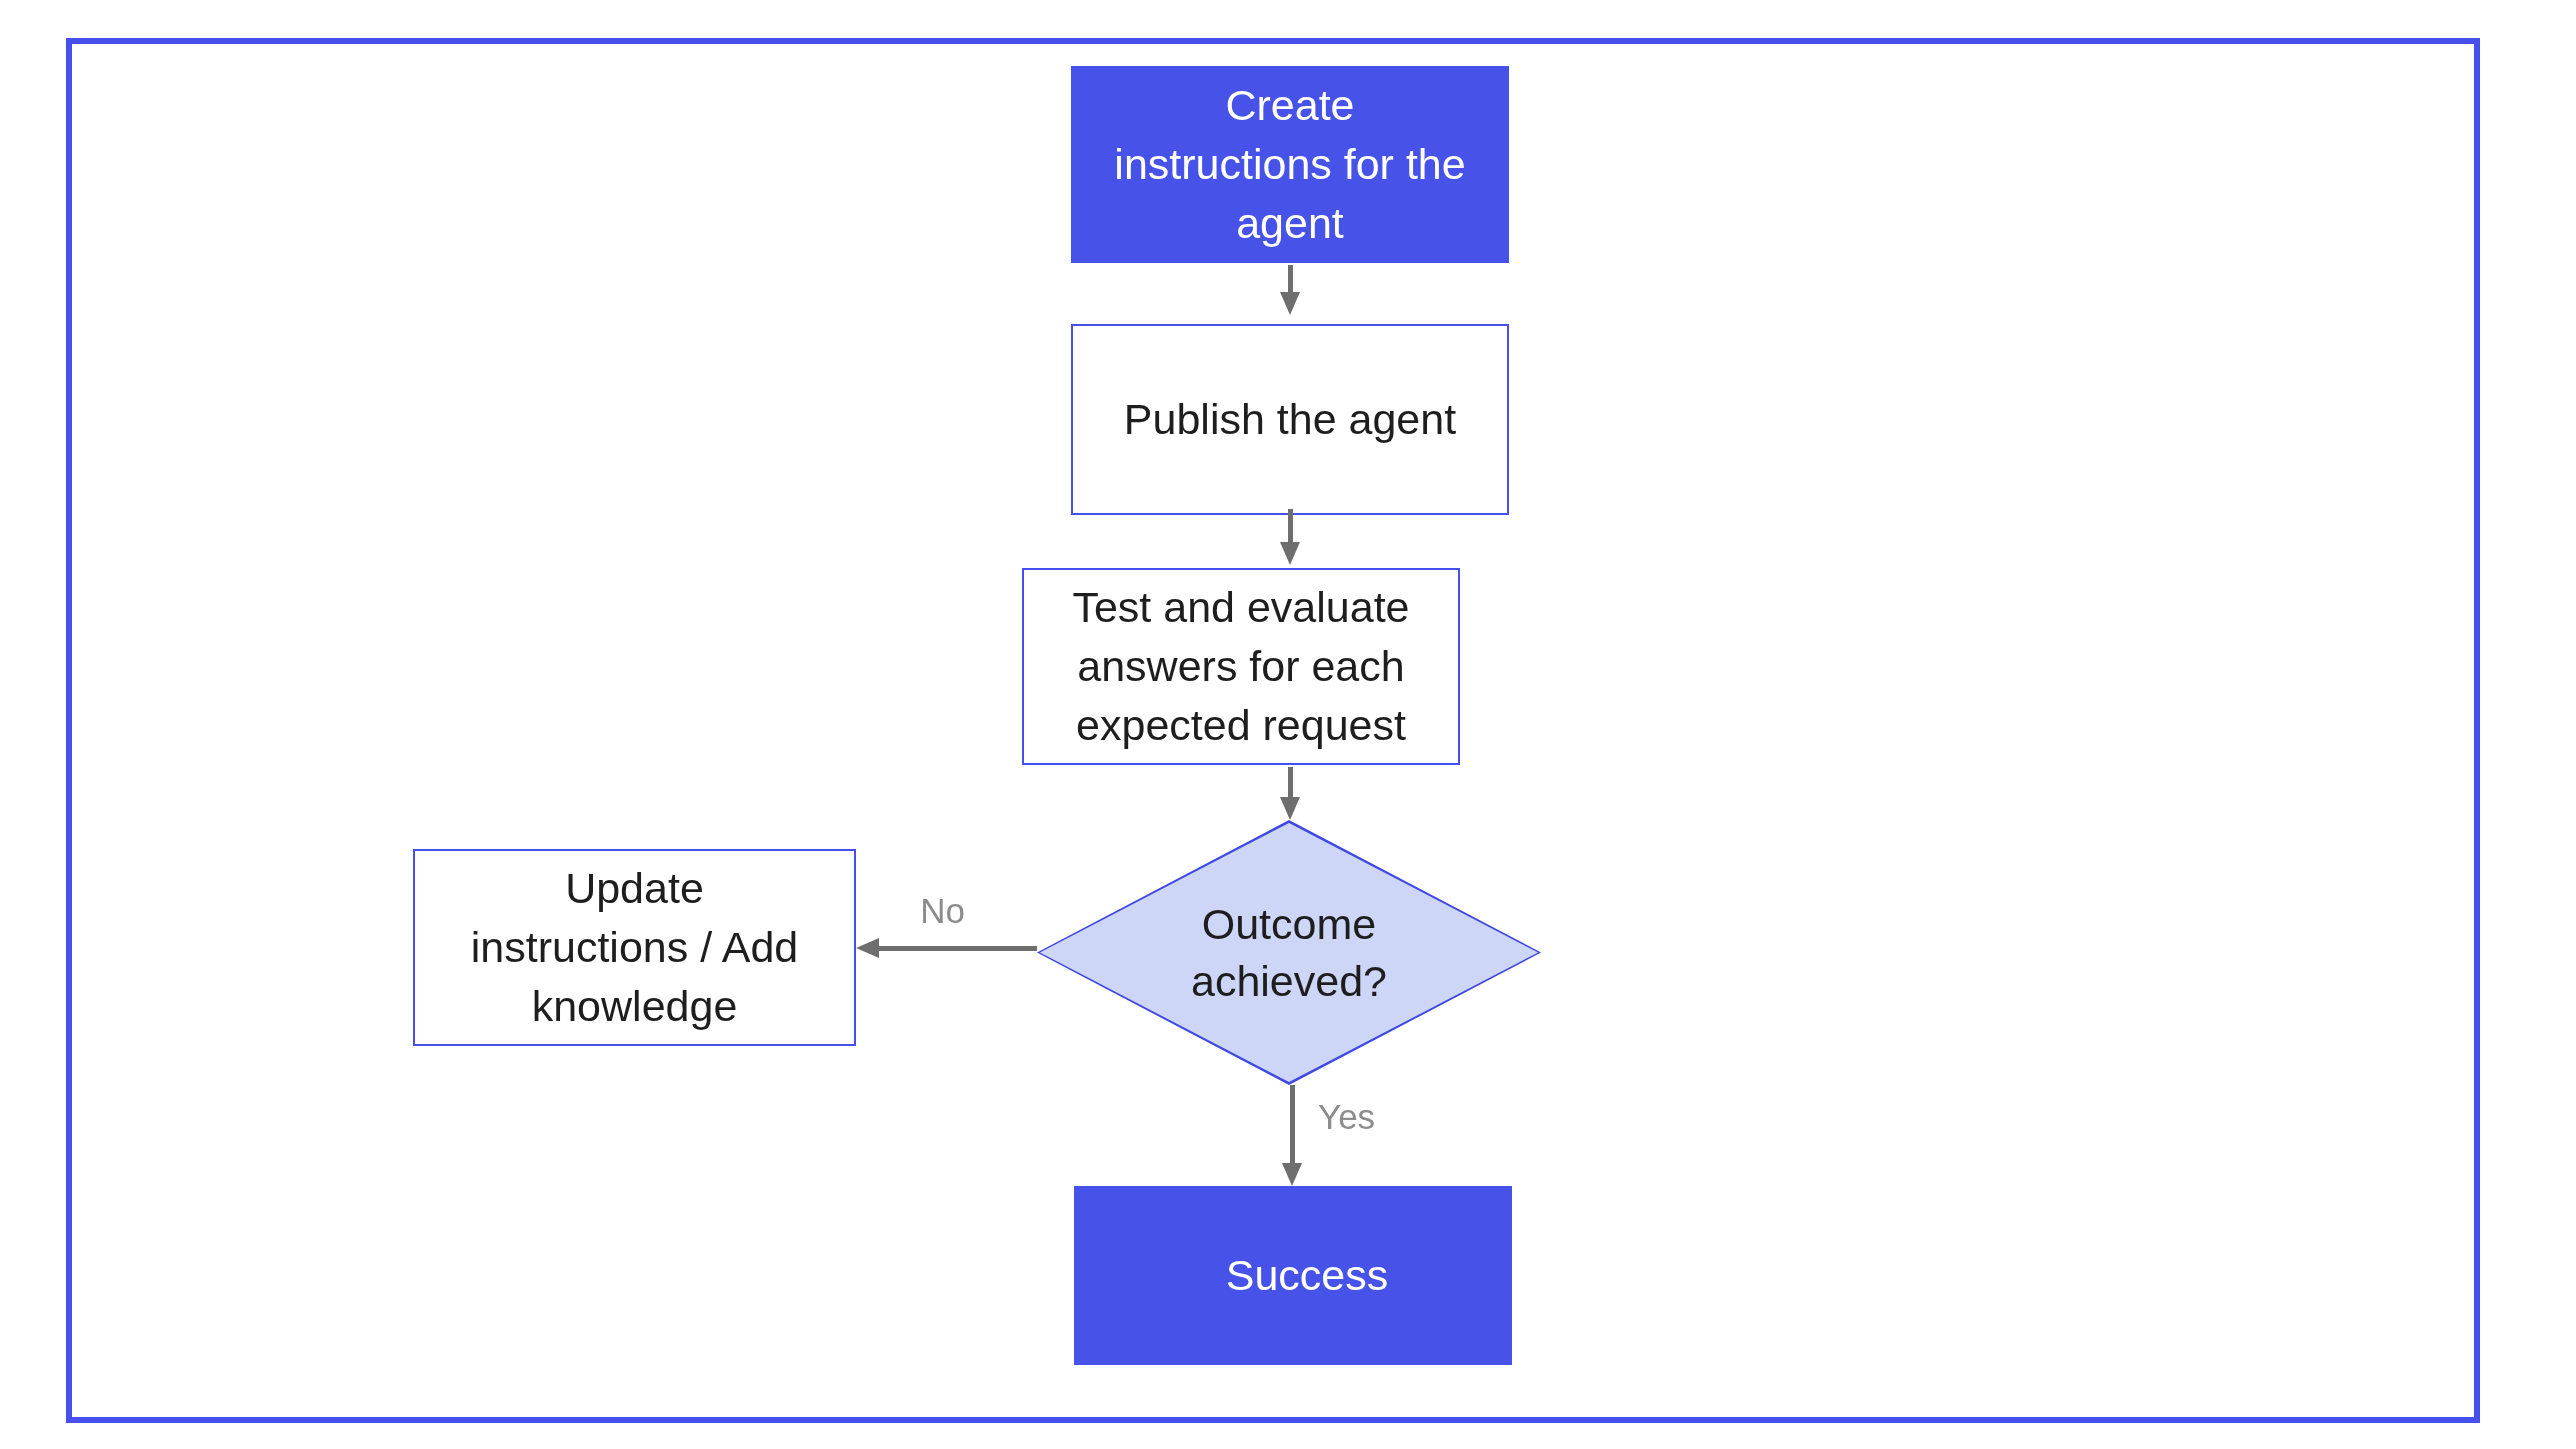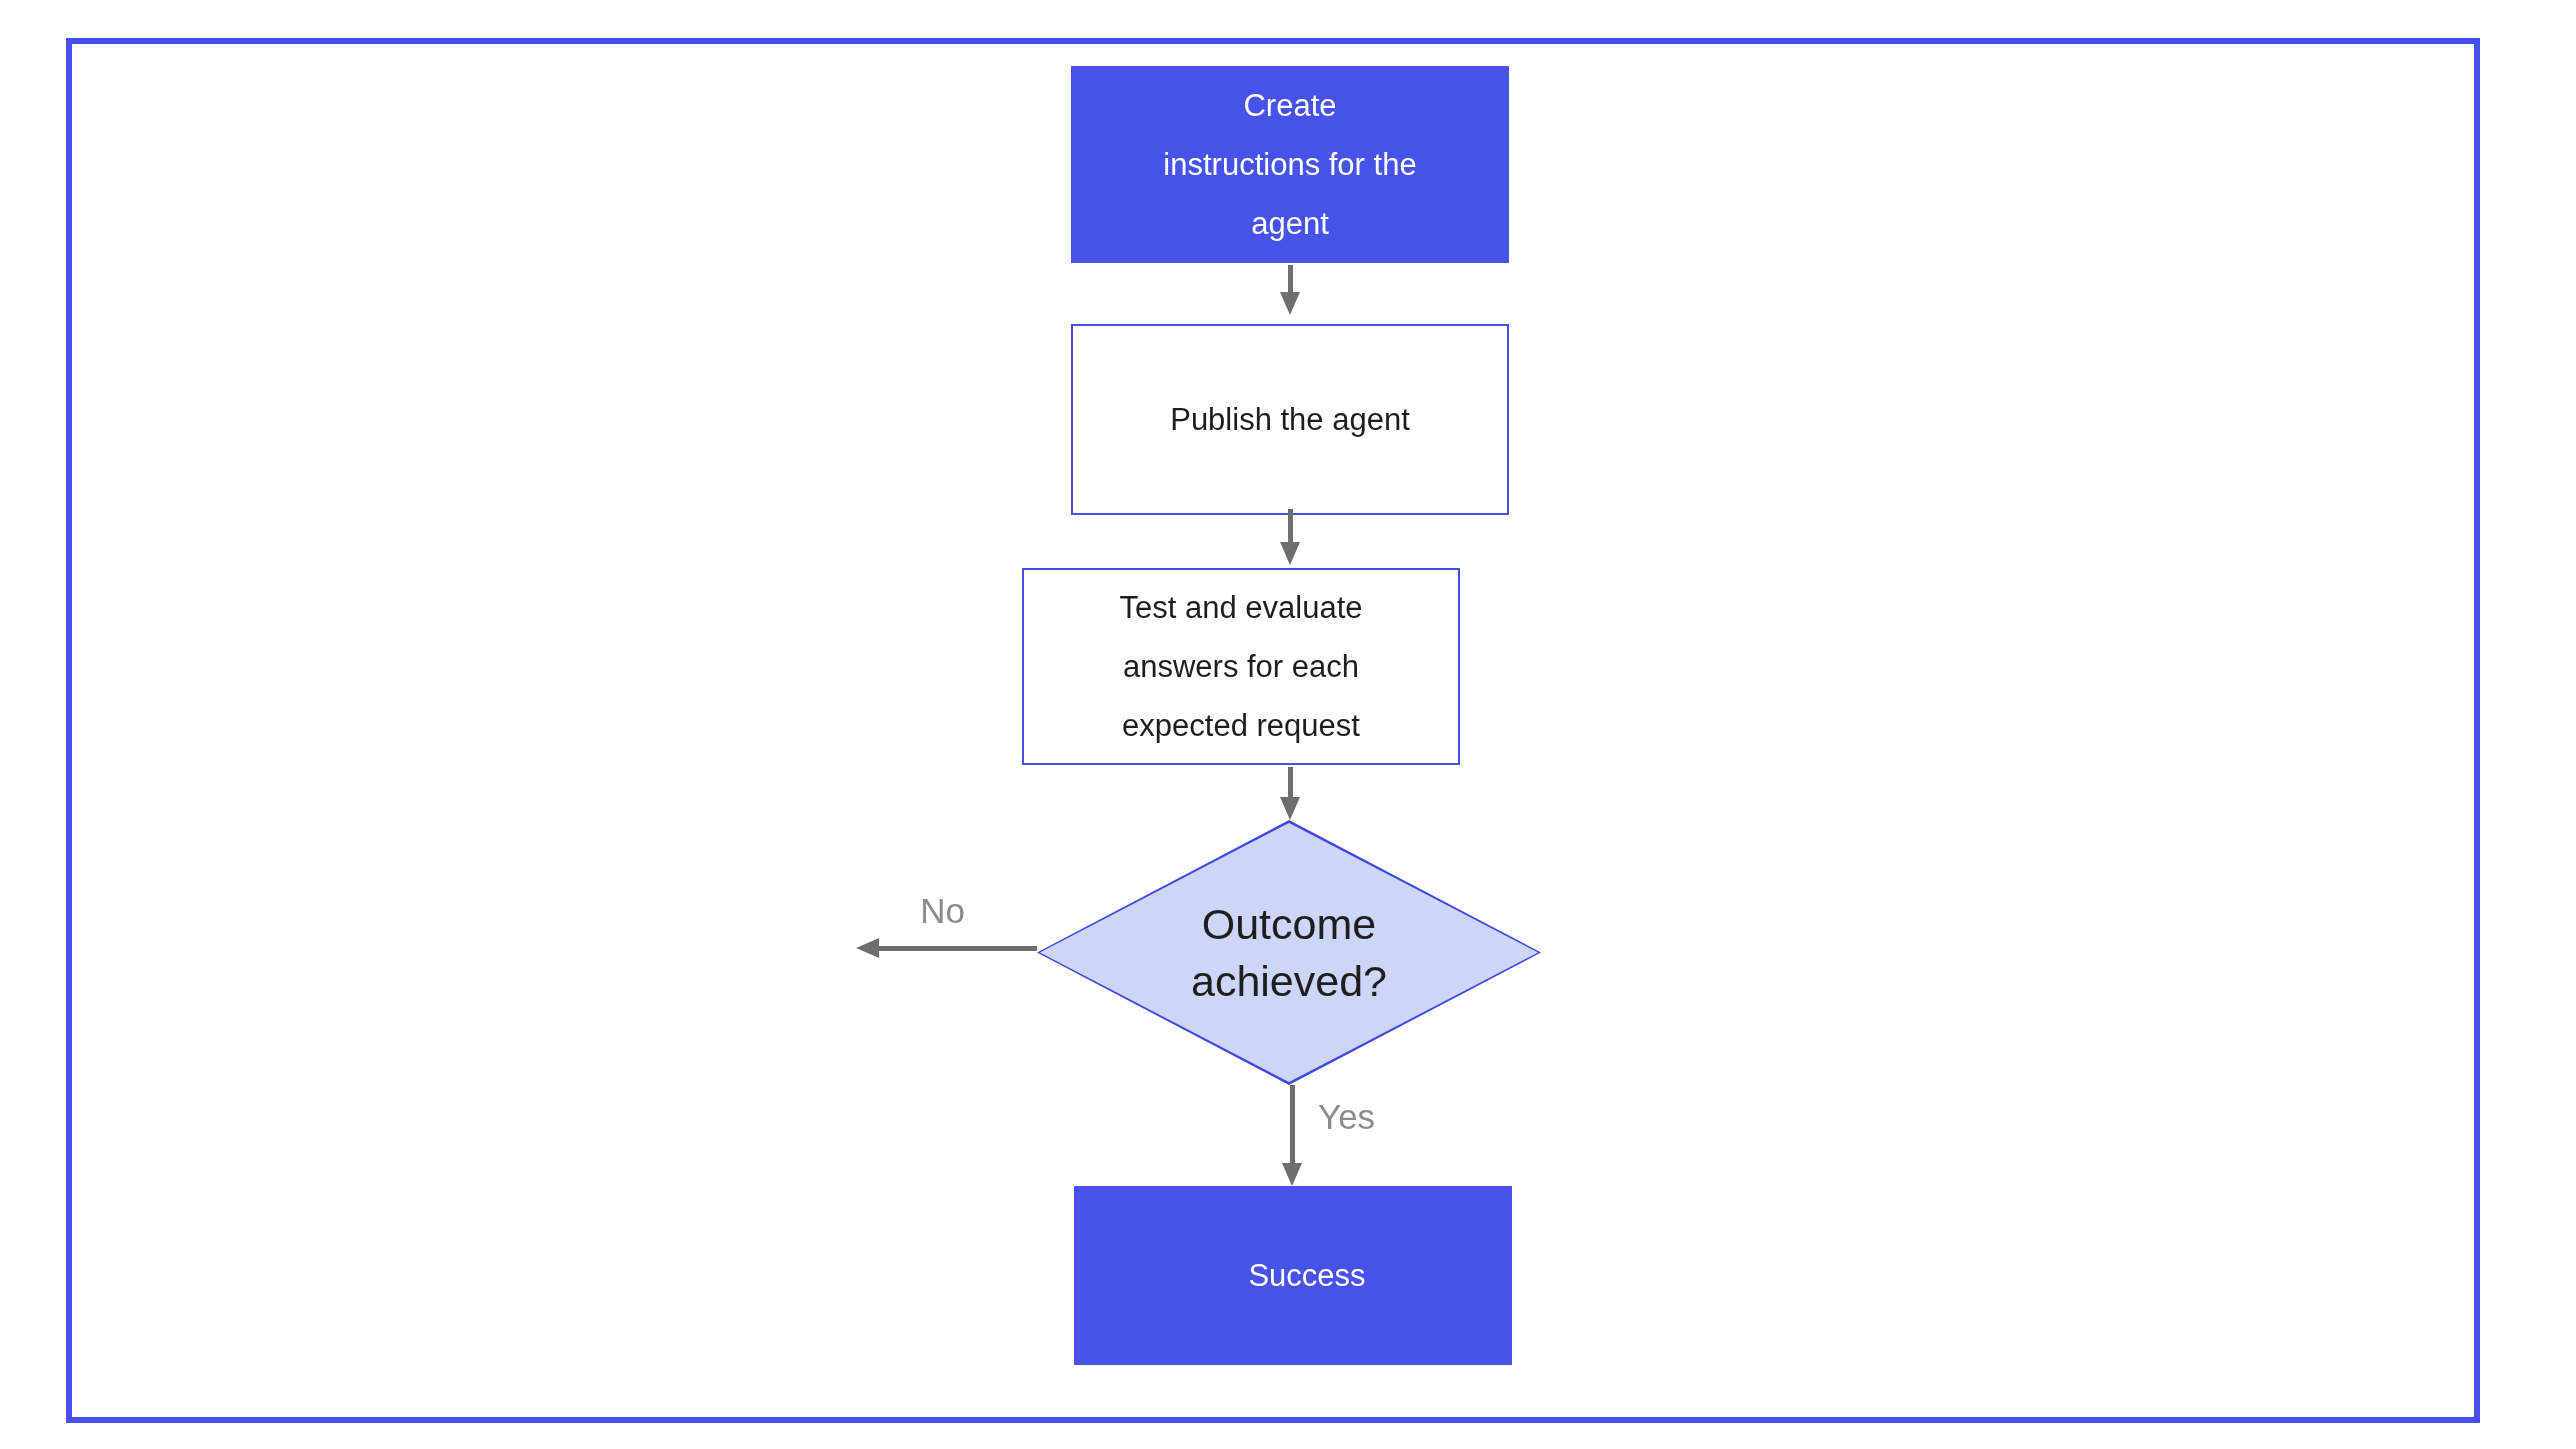--- a/index.html
+++ b/index.html
@@ -21,21 +21,21 @@
     box-sizing: border-box;
     border: 6.4px solid #4650EC;
   }
   .node {
     position: absolute;
     box-sizing: border-box;
     display: flex;
     align-items: center;
     justify-content: center;
     text-align: center;
-    font-size: 31px;
+    font-size: 43px;
     line-height: 59px;
     white-space: pre-line;
     color: #1E1E1E;
   }
   .node.filled {
     background: #4652E8;
     color: #ffffff;
   }
   .node.outlined {
     background: #ffffff;
@@ -147,20 +147,23 @@
 achieved?</div>
   </div>
 
   <div>
     <div class="arrow-line-h" style="left:877px; top:946px; width:160px;"></div>
     <div class="arrow-head-left" style="left:856px; top:938px;"></div>
   </div>
 
   <div class="edge-label label-no">No</div>
 
+  <div class="node outlined node-update">Update
+instructions / Add
+knowledge</div>
 
   <div>
     <div class="arrow-line-v" style="left:1290px; top:1085px; height:80px;"></div>
     <div class="arrow-head-down" style="left:1282px; top:1163px;"></div>
   </div>
 
   <div class="edge-label label-yes">Yes</div>
 
   <div class="node filled node-success">Success</div>
 

